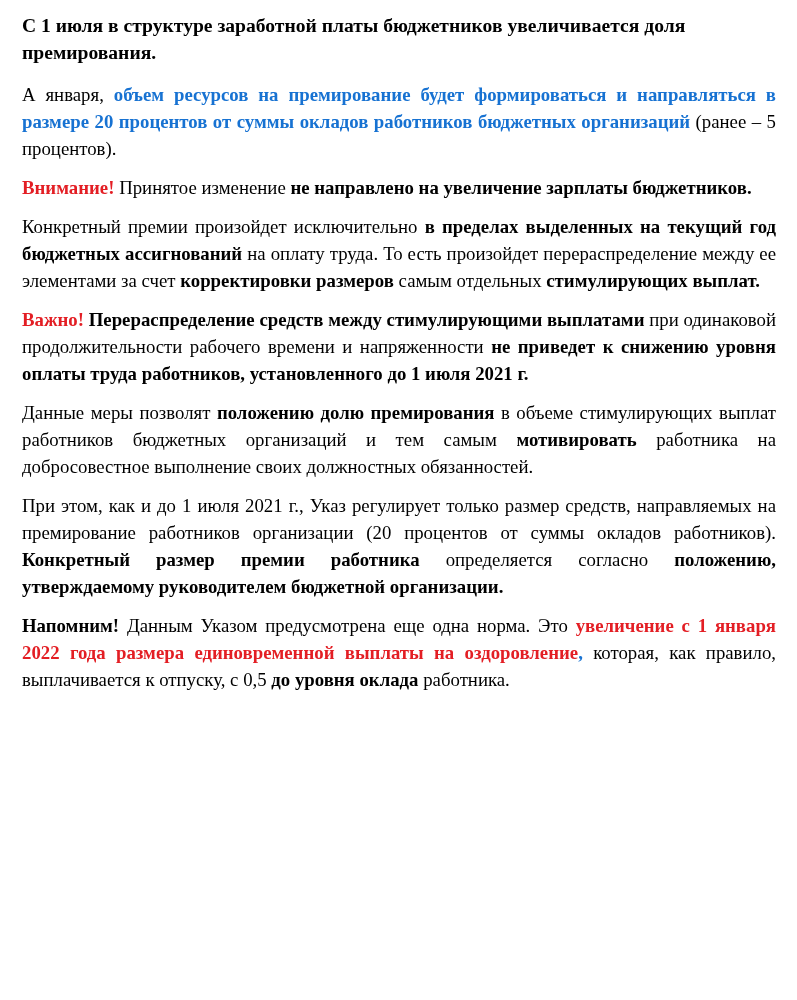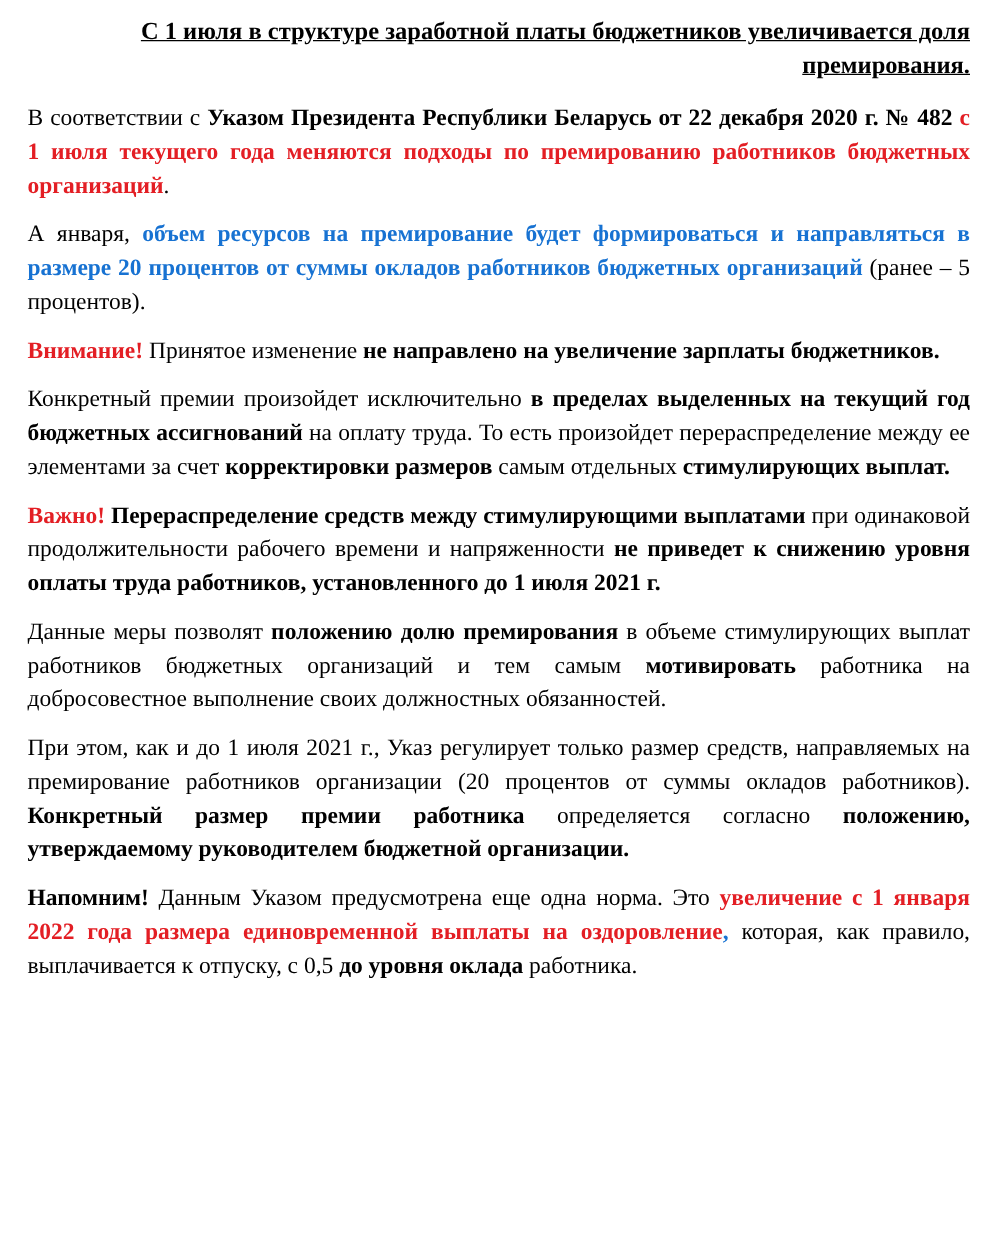--- a/index.html
+++ b/index.html
@@ -19,36 +19,35 @@
     min-height: 1000px;
     padding: 12px 21px 6px 22px;
     background: #ffffff;
   }
   p.para {
     margin: 0 0 12px 0;
     font-size: 18.8px;
     line-height: 27px;
     text-align: justify;
   }
-  p.center { text-align: right; text-decoration: underline; }
+  p.center { text-align: left; }
   p.title {
     font-weight: 700;
     font-size: 19.6px;
     margin-bottom: 15px;
   }
   .b  { font-weight: 700; }
   .rb { font-weight: 700; color: var(--red, #e31e24); }
   .bb { font-weight: 700; color: var(--blue, #1772d2); }
 </style>
 </head>
 <body>
 
 <div class="page">
     <p class="para title center"><span class="b">С 1 июля в структуре заработной платы бюджетников увеличивается доля премирования.</span></p>
-    <p class="para"><span>В соответствии с </span><span class="b">Указом Президента Республики Беларусь от 22 декабря 2020 г. № 482 </span><span class="rb">с 1 июля текущего года меняются подходы по премированию работников бюджетных организаций</span><span>.</span></p>
     <p class="para"><span>А января, </span><span class="bb">объем ресурсов на премирование будет формироваться и направляться в размере 20 процентов от суммы окладов работников бюджетных организаций</span><span> (ранее – 5 процентов).</span></p>
     <p class="para"><span class="rb">Внимание!</span><span> Принятое изменение </span><span class="b">не направлено на увеличение зарплаты бюджетников.</span></p>
     <p class="para"><span>Конкретный премии произойдет исключительно </span><span class="b">в пределах выделенных на текущий год бюджетных ассигнований</span><span> на оплату труда. То есть произойдет перераспределение между ее элементами за счет </span><span class="b">корректировки размеров</span><span> самым отдельных </span><span class="b">стимулирующих выплат.</span></p>
     <p class="para"><span class="rb">Важно!</span><span> </span><span class="b">Перераспределение средств между стимулирующими выплатами</span><span> при одинаковой продолжительности рабочего времени и напряженности </span><span class="b">не приведет к снижению уровня оплаты труда работников, установленного до 1 июля 2021 г.</span></p>
     <p class="para"><span>Данные меры позволят </span><span class="b">положению долю премирования</span><span> в объеме стимулирующих выплат работников бюджетных организаций и тем самым </span><span class="b">мотивировать</span><span> работника на добросовестное выполнение своих должностных обязанностей.</span></p>
     <p class="para"><span>При этом, как и до 1 июля 2021 г., Указ регулирует только размер средств, направляемых на премирование работников организации (20 процентов от суммы окладов работников). </span><span class="b">Конкретный размер премии работника</span><span> определяется согласно </span><span class="b">положению, утверждаемому руководителем бюджетной организации.</span></p>
     <p class="para"><span class="b">Напомним!</span><span> Данным Указом предусмотрена еще одна норма. Это </span><span class="rb">увеличение с 1 января 2022 года размера единовременной выплаты на оздоровление</span><span class="bb">,</span><span> которая, как правило, выплачивается к отпуску, с 0,5 </span><span class="b">до уровня оклада</span><span> работника.</span></p>
   </div>
 
 </body></html>

